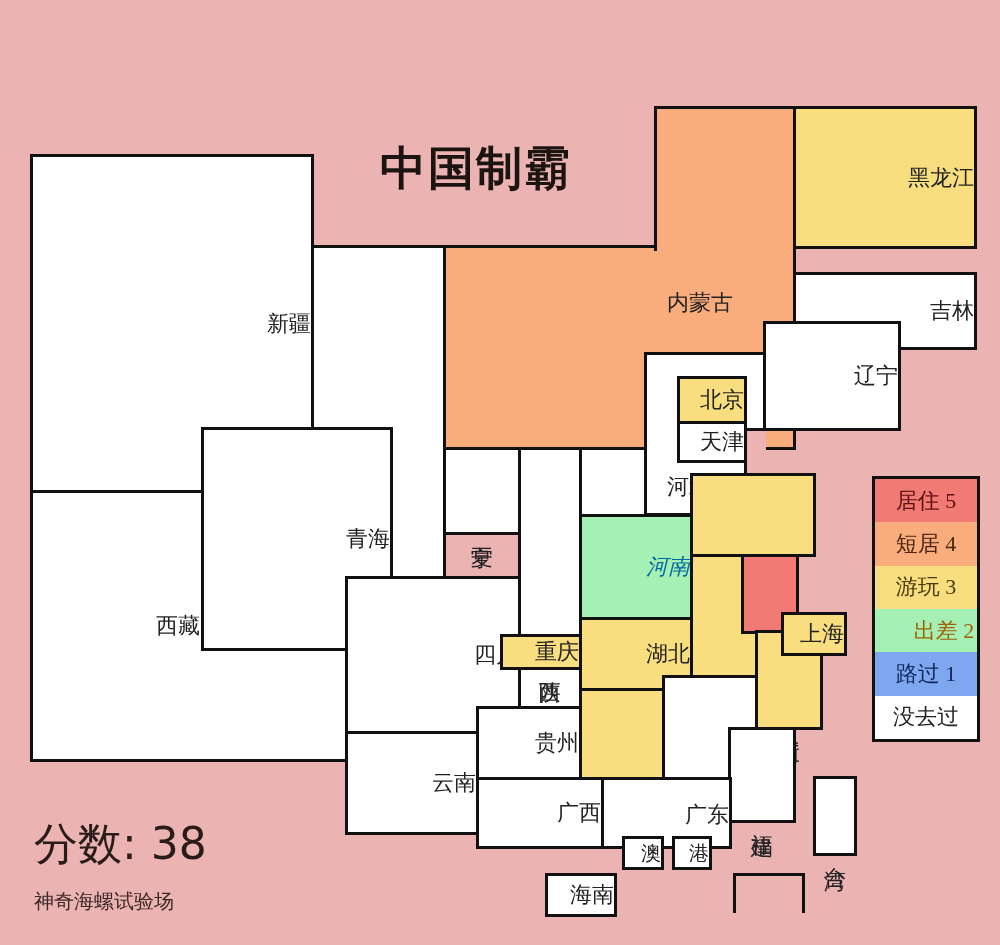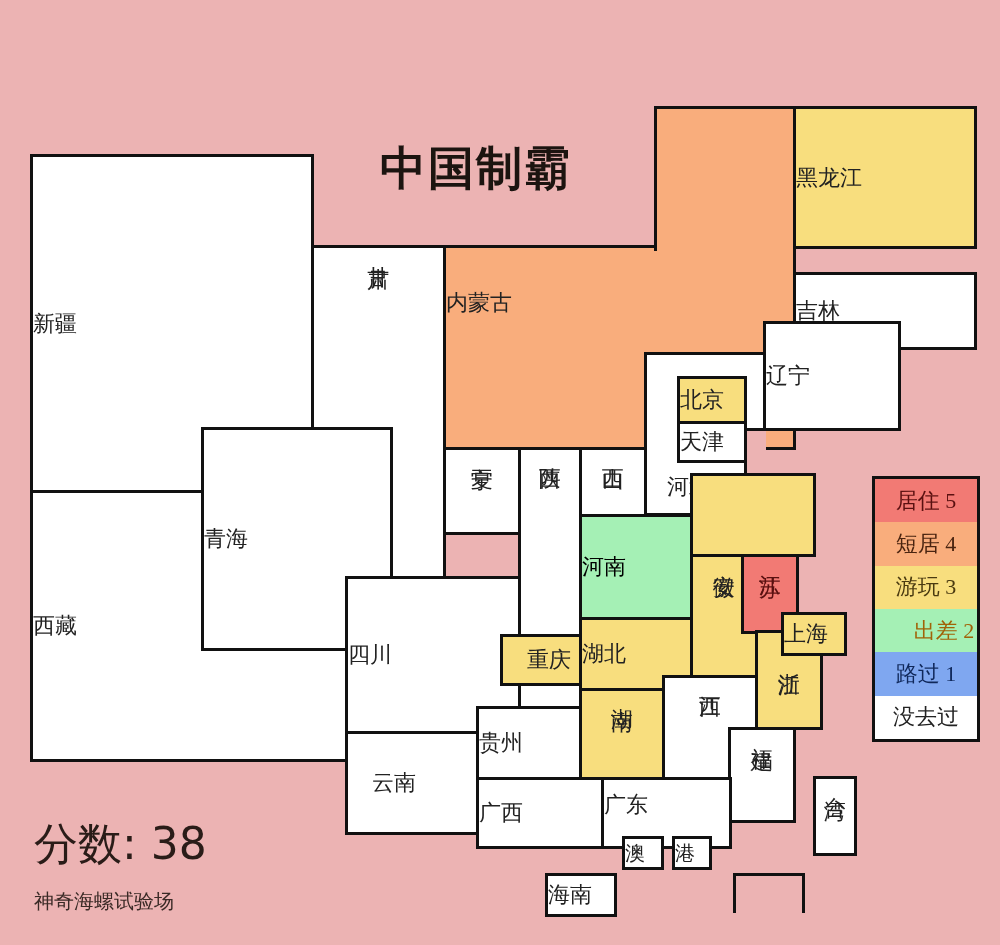--- a/index.html
+++ b/index.html
@@ -1,17 +1,17 @@
 <!DOCTYPE html>
 <html><head>
 <meta charset="utf-8">
 <style>
   html,body{margin:0;padding:0;}
   body{width:1000px;height:945px;background:#ecb3b3;position:relative;overflow:hidden;font-family:"DejaVu Sans","Liberation Sans",sans-serif;color:#222;}
-  .box{position:absolute;box-sizing:border-box;border:3px solid #111;display:flex;align-items:center;justify-content:flex-start;font-size:22px;color:#222;line-height:1.15;text-align:center;}
+  .box{position:absolute;box-sizing:border-box;border:3px solid #111;display:flex;align-items:center;justify-content:flex-end;font-size:22px;color:#222;line-height:1.15;text-align:center;}
   .v{writing-mode:vertical-rl;text-orientation:upright;letter-spacing:2px;}
   .c0{background:#ffffff;}
   .c1{background:#7fa7f0;}
   .c2{background:#a5f0b5;}
   .c3{background:#f8de7e;}
   .c4{background:#f9ad7c;}
   .c5{background:#f27a74;}
   .title{position:absolute;left:380px;top:138px;font-size:46px;font-weight:bold;color:#1c1410;letter-spacing:2px;}
   .score{position:absolute;left:34px;top:815px;font-size:44px;color:#2a1c18;}
   .sub{position:absolute;left:34px;top:888px;font-size:20px;color:#3a2a26;}
@@ -75,39 +75,39 @@
     <span style="margin-bottom:40px;">陕西</span>
   </div>
 <div class="box c0 v" style="left:579px;top:447px;width:68px;height:120px;">
     <span>山西</span>
   </div>
 
 <div class="box c3 v" style="left:690px;top:473px;width:126px;height:84px;justify-content:flex-end;padding-right:26px;">
     <span>山东</span>
   </div>
 <div class="box c2" style="left:579px;top:514px;width:114px;height:106px;">
-    <span style="color:#000000;">河南</span>
+    <span style="color:#0369a1;font-style:italic;">河南</span>
   </div>
 <div class="box c3 v" style="left:690px;top:554px;width:68px;height:124px;">
     <span>安徽</span>
   </div>
 <div class="box c5 v" style="left:741px;top:554px;width:58px;height:80px;">
     <span style="color:#5a1010;">江苏</span>
   </div>
 <div class="box c3 v" style="left:755px;top:630px;width:68px;height:100px;">
     <span style="margin-top:22px;">浙江</span>
   </div>
 <div class="box c3" style="left:781px;top:612px;width:66px;height:44px;">
     <span>上海</span>
   </div>
 
 <div class="box c0" style="left:345px;top:576px;width:176px;height:158px;">
     <span>四川</span>
   </div>
-<div class="box c3" style="left:500px;top:634px;width:82px;height:52px;padding-left:24px;">
+<div class="box c3" style="left:500px;top:634px;width:82px;height:36px;padding-left:24px;">
     <span>重庆</span>
   </div>
 <div class="box c3" style="left:579px;top:617px;width:114px;height:74px;">
     <span>湖北</span>
   </div>
 <div class="box c0" style="left:476px;top:706px;width:106px;height:74px;">
     <span>贵州</span>
   </div>
 <div class="box c3 v" style="left:579px;top:688px;width:86px;height:92px;">
     <span>湖南</span>
@@ -117,21 +117,21 @@
   </div>
 <div class="box c0 v" style="left:728px;top:727px;width:68px;height:96px;">
     <span>福建</span>
   </div>
 <div class="box c0" style="left:345px;top:731px;width:134px;height:104px;padding-left:24px;">
     <span>云南</span>
   </div>
 <div class="box c0" style="left:476px;top:777px;width:128px;height:72px;">
     <span>广西</span>
   </div>
-<div class="box c0" style="left:601px;top:777px;width:131px;height:72px;align-items:flex-start;padding-top:12px;">
+<div class="box c0" style="left:601px;top:777px;width:131px;height:72px;align-items:flex-start;padding-top:22px;">
     <span>广东</span>
   </div>
 <div class="box c0" style="left:622px;top:836px;width:42px;height:34px;font-size:20px;">
     <span>澳</span>
   </div>
 <div class="box c0" style="left:672px;top:836px;width:40px;height:34px;font-size:20px;">
     <span>港</span>
   </div>
 <div class="box c0 v" style="left:813px;top:776px;width:44px;height:80px;">
     <span>台湾</span>

